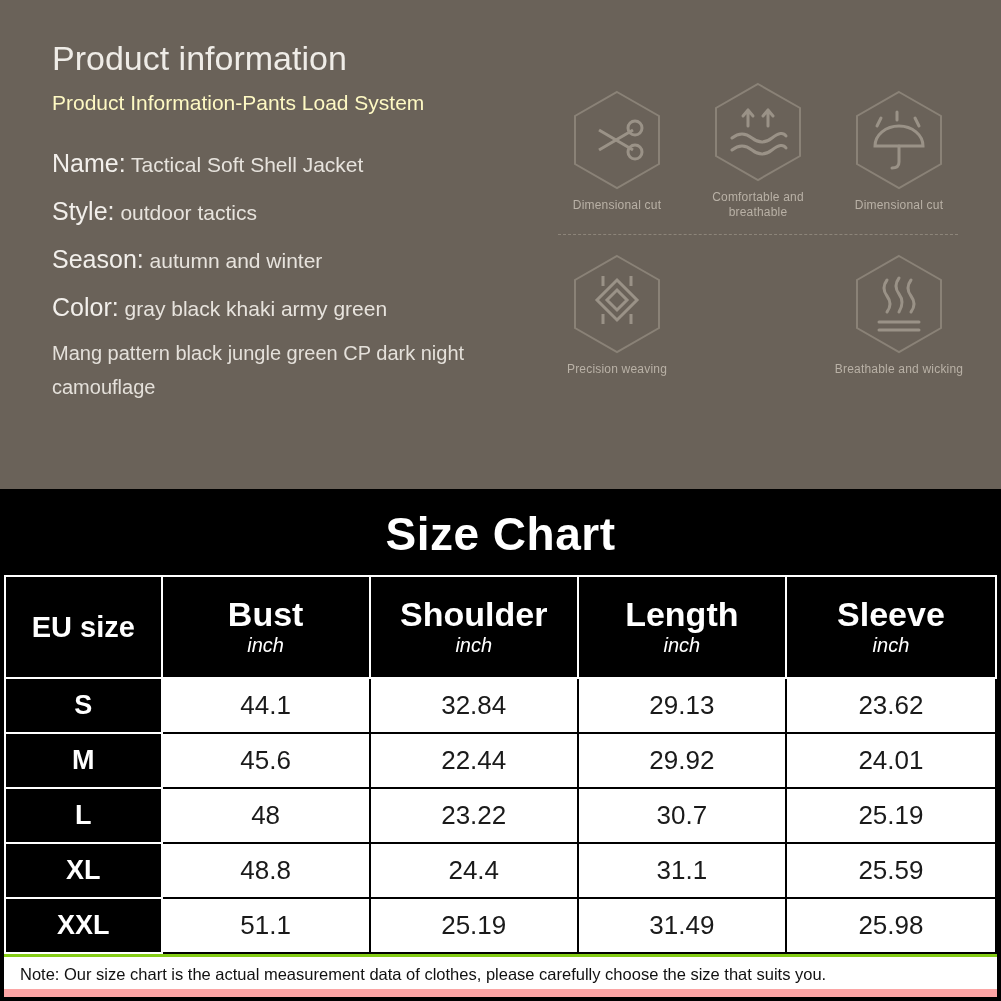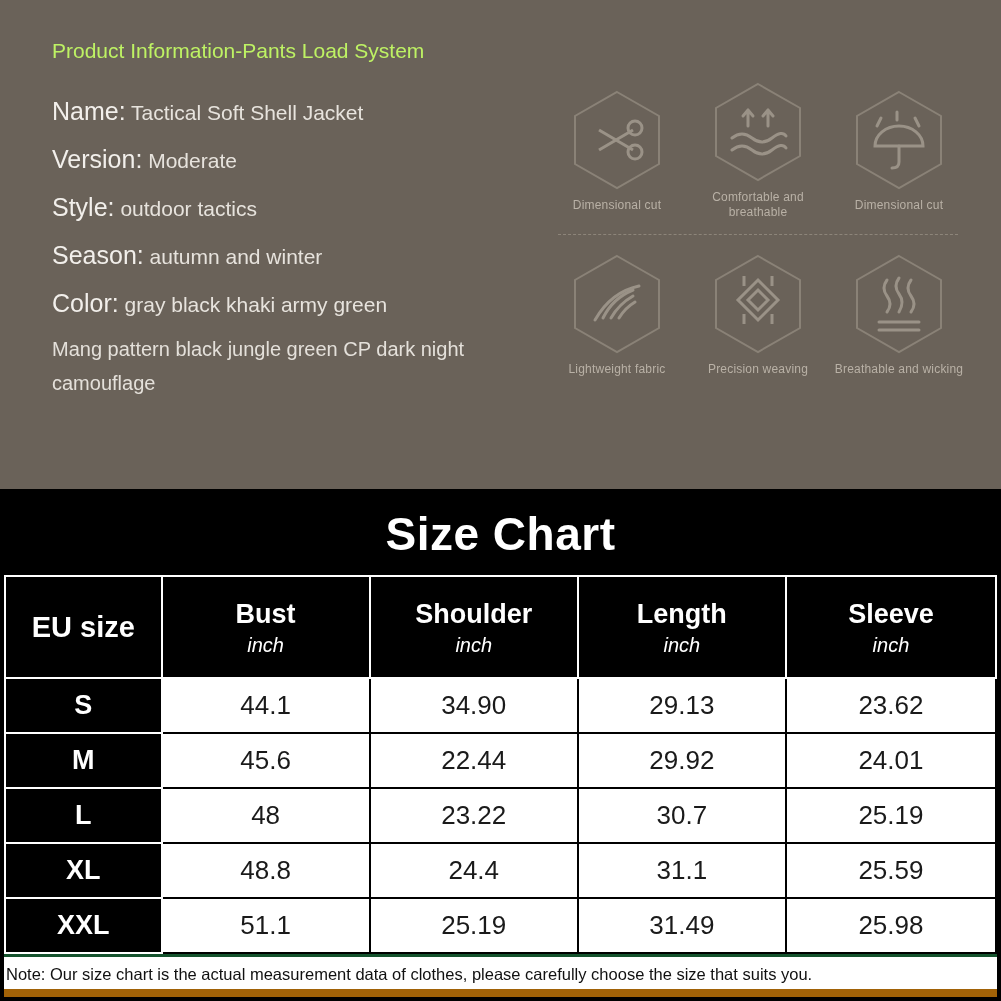--- a/index.html
+++ b/index.html
@@ -40,21 +40,21 @@
   .info-title {
     font-size: 34px;
     line-height: 44px;
     color: #efece7;
     margin: 0 0 8px 0;
     font-weight: 400;
   }
   .info-sub {
     font-size: 21px;
     line-height: 30px;
-    color: #bef264;
+    color: #fef9c3;
     margin: 0 0 22px 0;
   }
   .spec-row {
     font-size: 21px;
     line-height: 47px;
     color: #eae6e0;
     white-space: nowrap;
   }
   .spec-label {
     font-size: 25px;
@@ -106,21 +106,21 @@
     letter-spacing: 0.2px;
   }
 
   
   .chart-wrap {
     position: absolute;
     left: 0;
     top: 489px;
     width: 1001px;
     height: 512px;
-    background: #a16207;
+    background: #fca5a5;
     box-sizing: border-box;
     border: 4px solid #000000;
   }
   .chart-title {
     background: #000000;
     color: #ffffff;
     text-align: center;
     font-size: 46px;
     font-weight: bold;
     line-height: 82px;
@@ -138,21 +138,21 @@
     text-align: center;
   }
   thead th {
     background: #000000;
     color: #ffffff;
     height: 98px;
     vertical-align: middle;
   }
   thead th .m-name {
     display: block;
-    font-size: 27px;
+    font-size: 34px;
     font-weight: bold;
     line-height: 36px;
   }
   thead th .m-unit {
     display: block;
     font-size: 20px;
     font-weight: normal;
     line-height: 26px;
     font-style: italic;
   }
@@ -171,43 +171,40 @@
     background: #ffffff;
     color: #1a1a1a;
     font-size: 26px;
     border: 2px solid #000000;
     height: 51px;
   }
   .note {
     font-size: 16.5px;
     color: #111111;
     line-height: 22px;
-    padding: 6px 6px 4px 2px;
-    border-top: 3px solid #14532d;
+    padding: 6px 6px 4px 16px;
+    border-top: 3px solid #84cc16;
     background: #ffffff;
     white-space: nowrap;
   }
 </style>
 </head>
 <body>
 
 <div class="page">
 
   <div class="info-panel">
 
     <div class="info-left">
+      <h1 class="info-title">Product information</h1>
       <p class="info-sub">Product Information-Pants Load System</p>
 
       <div class="spec-row">
         <span class="spec-label">Name:</span>
         <span class="spec-value">Tactical Soft Shell Jacket</span>
-      </div>
-      <div class="spec-row">
-        <span class="spec-label">Version:</span>
-        <span class="spec-value">Moderate</span>
       </div>
       <div class="spec-row">
         <span class="spec-label">Style:</span>
         <span class="spec-value">outdoor tactics</span>
       </div>
       <div class="spec-row">
         <span class="spec-label">Season:</span>
         <span class="spec-value">autumn and winter</span>
       </div>
       <div class="spec-row">
@@ -262,34 +259,20 @@
             </svg>
           </div>
           <div class="feature-label">Dimensional cut</div>
         </div>
       </div>
 
       <div class="feature-sep"></div>
 
       <div class="feature-row">
 
-        <div class="feature">
-          <div class="hex">
-            <svg width="96" height="104" viewBox="0 0 96 104">
-              <polygon points="48,4 90,28 90,76 48,100 6,76 6,28" fill="none" stroke="#8a8277" stroke-width="2"></polygon>
-              <g stroke="#9a9287" stroke-width="3" fill="none" stroke-linecap="round">
-                <path d="M26,68 q16,-28 44,-34"></path>
-                <path d="M34,66 q10,-20 30,-28"></path>
-                <path d="M42,66 q8,-14 22,-22"></path>
-                <path d="M50,66 q6,-10 16,-16"></path>
-              </g>
-            </svg>
-          </div>
-          <div class="feature-label">Lightweight fabric</div>
-        </div>
 
         <div class="feature">
           <div class="hex">
             <svg width="96" height="104" viewBox="0 0 96 104">
               <polygon points="48,4 90,28 90,76 48,100 6,76 6,28" fill="none" stroke="#8a8277" stroke-width="2"></polygon>
               <g stroke="#9a9287" stroke-width="3" fill="none">
                 <path d="M48,28 L68,48 L48,68 L28,48 Z"></path>
                 <path d="M48,38 L58,48 L48,58 L38,48 Z"></path>
                 <path d="M34,34 L34,24 M62,34 L62,24 M34,62 L34,72 M62,62 L62,72"></path>
               </g>
@@ -346,21 +329,21 @@
           <th>
             <span class="m-name">Sleeve</span>
             <span class="m-unit">inch</span>
           </th>
         </tr>
       </thead>
       <tbody>
         <tr>
           <td class="size-cell">S</td>
           <td class="val">44.1</td>
-          <td class="val">34.90</td>
+          <td class="val">32.84</td>
           <td class="val">29.13</td>
           <td class="val">23.62</td>
         </tr>
         <tr>
           <td class="size-cell">M</td>
           <td class="val">45.6</td>
           <td class="val">22.44</td>
           <td class="val">29.92</td>
           <td class="val">24.01</td>
         </tr>

